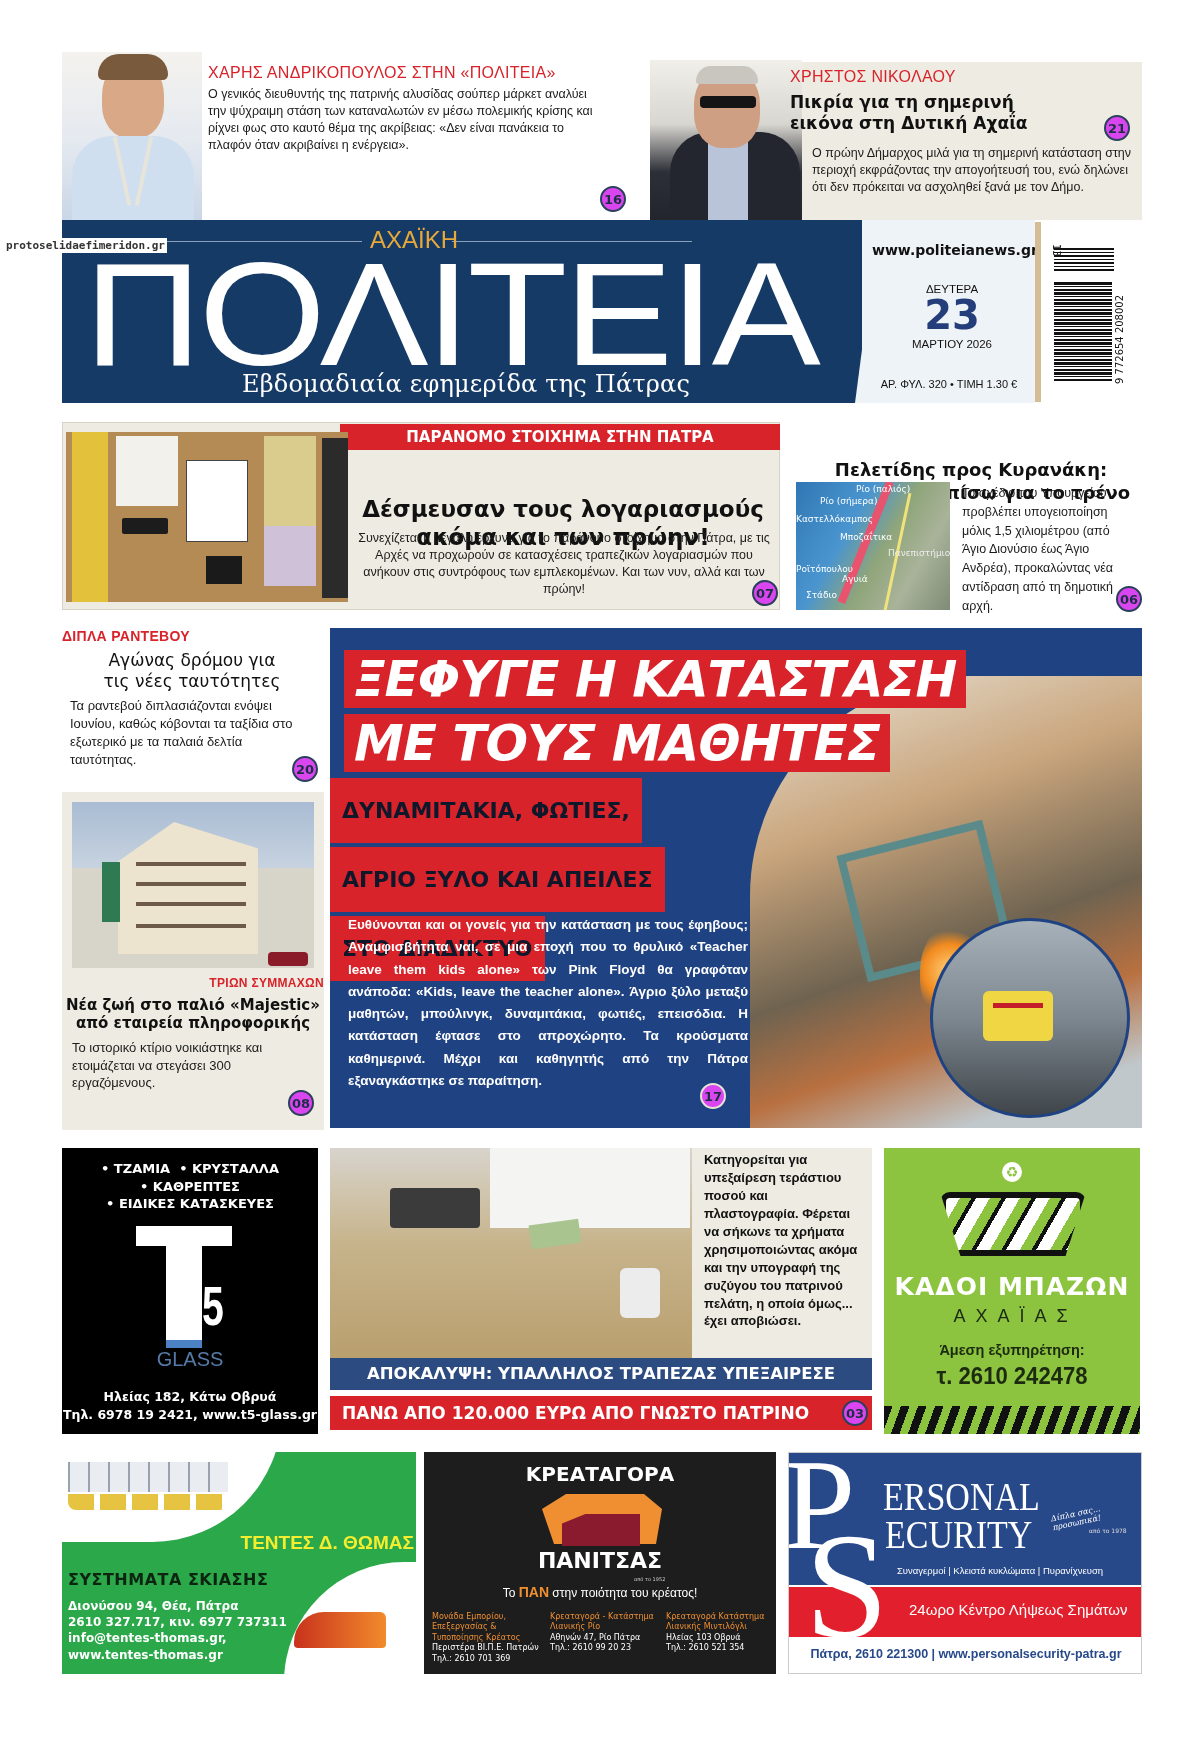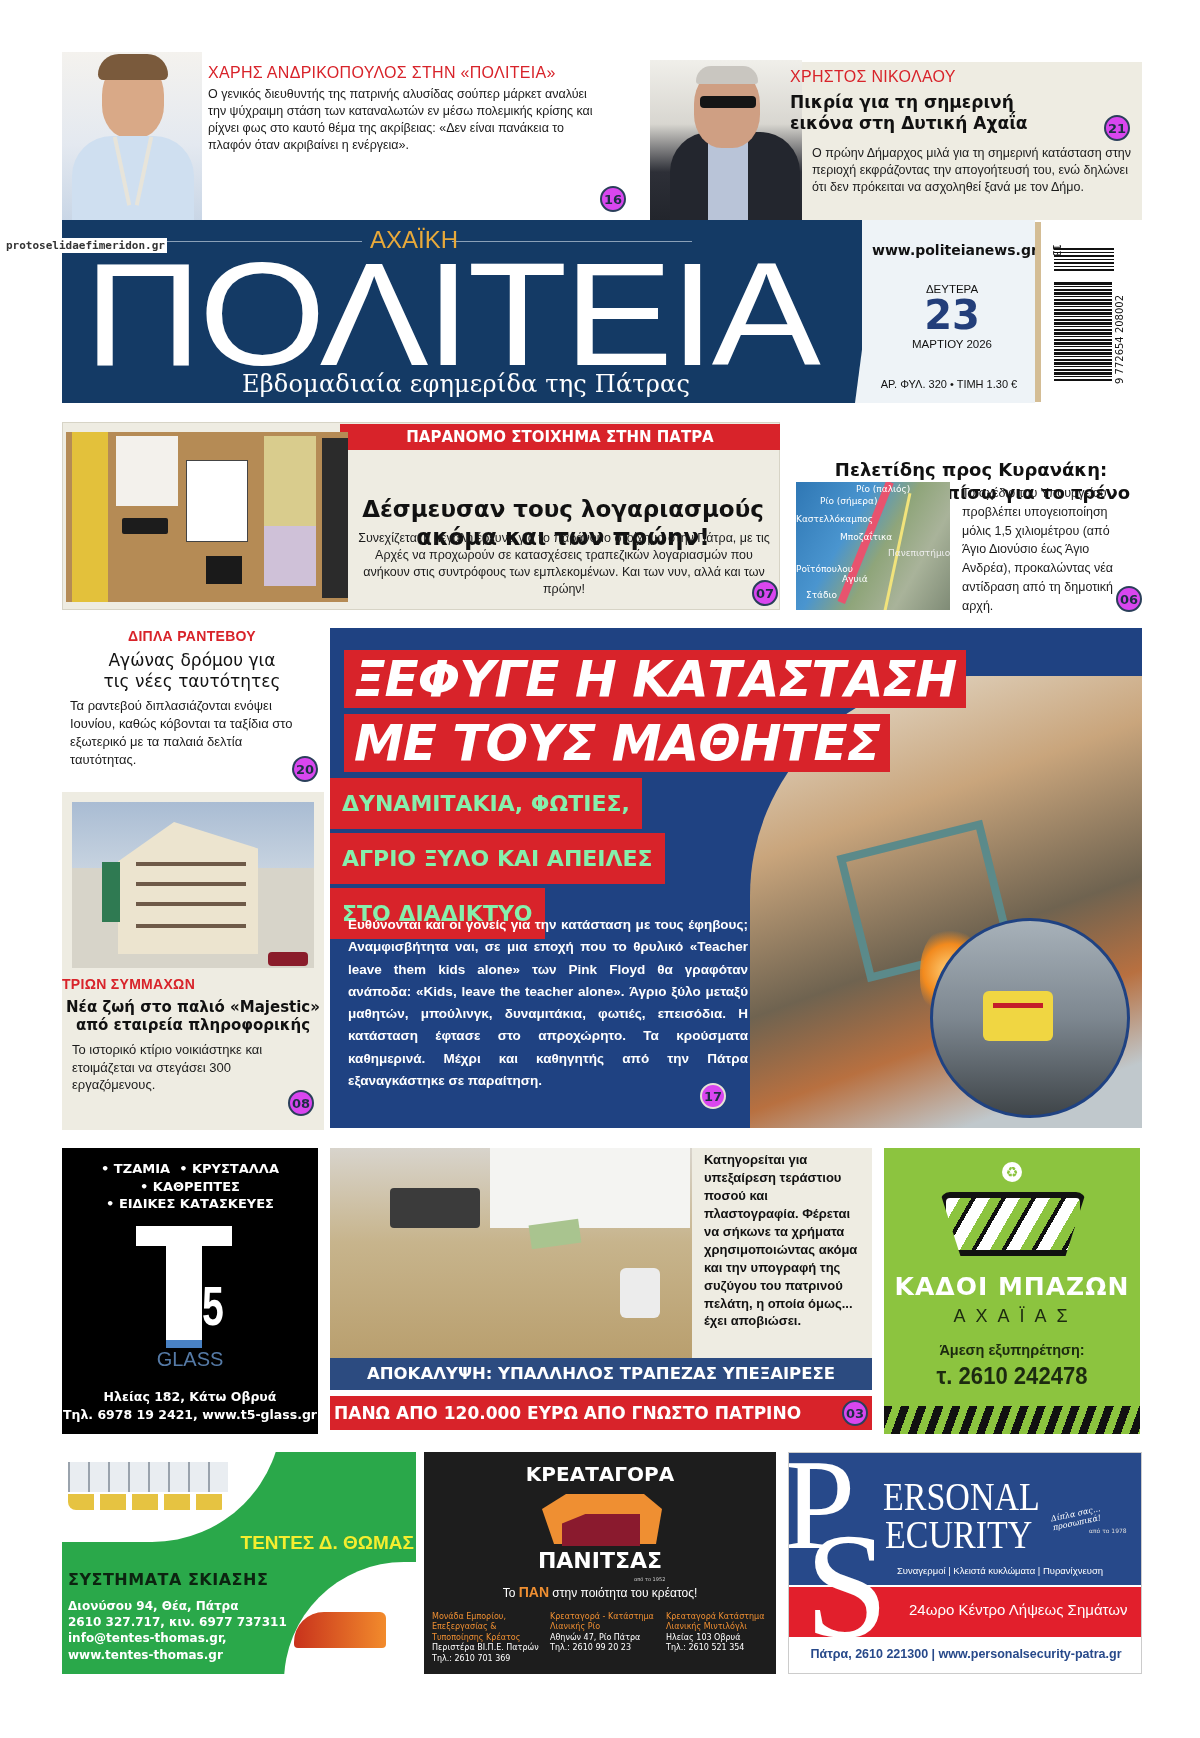--- a/index.html
+++ b/index.html
@@ -19,21 +19,21 @@
   .face { position:absolute; border-radius: 45% 45% 42% 42%; }
 
   
   #masthead { left: 62px; top: 220px; width: 808px; height: 183px; background: #143a65; }
   #masthead-info { left: 862px; top: 220px; width: 173px; height: 183px; background: #eef3f7; }
   #tan-bar { left: 1035px; top: 222px; width: 6px; height: 180px; background: #d4bd95; }
 
   
   #lead { left: 330px; top: 628px; width: 812px; height: 500px; background: #1f4282; overflow: hidden; }
   .hl-big { font-family: "DejaVu Sans", sans-serif; font-weight: bold; font-style: italic; color: #fff; font-size: 50px; letter-spacing: -1px; line-height: 1; padding: 4px 10px; background: #d8232a; display: inline-block; }
-  .hl-red { background: #d8232a; color: #86efac; font-weight: bold; font-size: 22px; padding: 13px 12px; display: inline-block; font-family: "DejaVu Sans", sans-serif; }
+  .hl-red { background: #d8232a; color: #0f172a; font-weight: bold; font-size: 22px; padding: 20px 12px; display: inline-block; font-family: "DejaVu Sans", sans-serif; }
 
   .ad { overflow: hidden; }
 </style>
 </head>
 <body>
 
 <div class="abs photo" id="top-left-photo">
   <div class="face" style="left:40px;top:8px;width:62px;height:78px;background:#d9a987;"></div>
   <div class="abs" style="left:36px;top:2px;width:70px;height:26px;border-radius:40px 40px 10px 10px;background:#7a5a3c;"></div>
   <div class="abs" style="left:10px;top:84px;width:122px;height:90px;border-radius:40px 40px 0 0;background:#cfdff0;"></div>
@@ -122,38 +122,38 @@
   <div class="abs" style="left:44px;top:50px;font-size:9px;color:#fff;">Μποζαΐτικα</div>
   <div class="abs" style="left:92px;top:66px;font-size:9px;color:#eee;">Πανεπιστήμιο</div>
   <div class="abs" style="left:0;top:82px;font-size:9px;color:#fff;">Ροϊτόπουλου</div>
   <div class="abs" style="left:46px;top:92px;font-size:9px;color:#fff;">Αγυιά</div>
   <div class="abs" style="left:10px;top:108px;font-size:9px;color:#fff;">Στάδιο</div>
 </div>
 <div class="abs body" style="left:962px;top:484px;width:170px;font-size:12.5px;line-height:1.5;">Το σχέδιο του Υπουργείου προβλέπει υπογειοποίηση μόλις 1,5 χιλιομέτρου (από Άγιο Διονύσιο έως Άγιο Ανδρέα), προκαλώντας νέα αντίδραση από τη δημοτική αρχή.</div>
 <div class="abs pagebadge" style="left:1116px;top:586px;">06</div>
 
 <div class="abs" style="left:62px;top:628px;width:260px;height:168px;">
-  <div class="kicker red" style="text-align:center;font-weight:bold;font-size:14px;">ΔΙΠΛΑ ΡΑΝΤΕΒΟΥ</div>
+  <div class="kicker red" style="text-align:left;font-weight:bold;font-size:14px;">ΔΙΠΛΑ ΡΑΝΤΕΒΟΥ</div>
   <div class="headline" style="text-align:center;font-size:17px;margin-top:6px;font-weight:normal;">
     <div>Αγώνας δρόμου για</div>
     <div>τις νέες ταυτότητες</div>
   </div>
   <div class="body" style="font-size:13px;margin-top:6px;padding-left:8px;width:240px;line-height:1.38;">Τα ραντεβού διπλασιάζονται ενόψει Ιουνίου, καθώς κόβονται τα ταξίδια στο εξωτερικό με τα παλαιά δελτία ταυτότητας.</div>
 </div>
 <div class="abs pagebadge" style="left:292px;top:756px;">20</div>
 
 <div class="abs beige" style="left:62px;top:792px;width:262px;height:338px;"></div>
 <div class="abs photo" style="left:72px;top:802px;width:242px;height:166px;background:linear-gradient(180deg,#a9bcd3 0%,#c7d3e0 40%,#d7d4c9 40%);">
   <div class="abs" style="left:46px;top:20px;width:140px;height:132px;background:#ece4cf;clip-path:polygon(40% 0,100% 20%,100% 100%,0 100%,0 30%);"></div>
   <div class="abs" style="left:64px;top:60px;width:110px;height:4px;background:#6e5a48;box-shadow:0 20px 0 #6e5a48,0 40px 0 #6e5a48,0 62px 0 #6e5a48;"></div>
   <div class="abs" style="left:30px;top:60px;width:18px;height:60px;background:#2f7a52;"></div>
   <div class="abs" style="left:196px;top:150px;width:40px;height:14px;background:#8a1c2a;border-radius:4px;"></div>
 </div>
 <div class="abs" style="left:62px;top:976px;width:262px;">
-  <div class="kicker red" style="text-align:left;font-weight:bold;font-size:14px;">ΤΡΙΩΝ ΣΥΜΜΑΧΩΝ</div>
+  <div class="kicker red" style="text-align:right;font-weight:bold;font-size:12px;">ΤΡΙΩΝ ΣΥΜΜΑΧΩΝ</div>
   <div class="headline" style="text-align:center;font-size:15px;margin-top:6px;">
     <div>Νέα ζωή στο παλιό «Majestic»</div>
     <div>από εταιρεία πληροφορικής</div>
   </div>
   <div class="body" style="font-size:13px;margin-top:6px;padding-left:10px;width:236px;line-height:1.38;">Το ιστορικό κτίριο νοικιάστηκε και ετοιμάζεται να στεγάσει 300 εργαζόμενους.</div>
 </div>
 <div class="abs pagebadge" style="left:288px;top:1090px;">08</div>
 
 <div class="abs" id="lead">
   <div class="abs photo" style="left:420px;top:48px;width:420px;height:470px;border-radius:220px 0 0 0;background:linear-gradient(160deg,#e9e4d8 0%,#c9a57c 30%,#6f6350 55%,#b87040 70%,#c0c8cc 85%);">
@@ -196,21 +196,21 @@
 <div class="abs photo" style="left:330px;top:1148px;width:362px;height:210px;background:linear-gradient(180deg,#d8d4cc 0%,#c7b48c 45%,#b99f6e 100%);">
   <div class="abs" style="left:160px;top:0;width:200px;height:80px;background:#f4f4f2;"></div>
   <div class="abs" style="left:60px;top:40px;width:90px;height:40px;background:#3b3b3b;border-radius:4px;"></div>
   <div class="abs" style="left:200px;top:74px;width:50px;height:24px;background:#a9c48f;transform:rotate(-8deg);"></div>
   <div class="abs" style="left:290px;top:120px;width:40px;height:50px;background:#ececec;border-radius:6px;"></div>
 </div>
 <div class="abs beige" style="left:692px;top:1148px;width:180px;height:210px;">
   <div class="abs" style="left:12px;top:3px;width:160px;font-family:Liberation Sans, sans-serif;font-weight:bold;font-size:13px;line-height:1.38;">Κατηγορείται για υπεξαίρεση τεράστιου ποσού και πλαστογραφία. Φέρεται να σήκωνε τα χρήματα χρησιμοποιώντας ακόμα και την υπογραφή της συζύγου του πατρινού πελάτη, η οποία όμως... έχει αποβιώσει.</div>
 </div>
 <div class="abs" style="left:330px;top:1358px;width:542px;height:32px;background:#2c4b80;color:#fff;font-weight:bold;font-size:16.5px;line-height:32px;text-align:center;white-space:nowrap;">ΑΠΟΚΑΛΥΨΗ: ΥΠΑΛΛΗΛΟΣ ΤΡΑΠΕΖΑΣ ΥΠΕΞΑΙΡΕΣΕ</div>
-<div class="abs" style="left:330px;top:1396px;width:542px;height:34px;background:#d8232a;color:#fff;font-weight:bold;font-size:17px;line-height:34px;padding-left:4px;white-space:nowrap;">ΠΑΝΩ ΑΠΟ 120.000 ΕΥΡΩ ΑΠΟ ΓΝΩΣΤΟ ΠΑΤΡΙΝΟ</div>
+<div class="abs" style="left:330px;top:1396px;width:542px;height:34px;background:#d8232a;color:#fff;font-weight:bold;font-size:17px;line-height:34px;padding-left:12px;white-space:nowrap;">ΠΑΝΩ ΑΠΟ 120.000 ΕΥΡΩ ΑΠΟ ΓΝΩΣΤΟ ΠΑΤΡΙΝΟ</div>
 <div class="abs pagebadge" style="left:842px;top:1400px;">03</div>
 
 <div class="abs ad" style="left:884px;top:1148px;width:256px;height:286px;background:#8cc43f;">
   <div class="abs" style="left:118px;top:14px;width:20px;height:20px;border-radius:50%;background:#fff;color:#8cc43f;font-size:14px;text-align:center;line-height:20px;">♻</div>
   <div class="abs" style="left:56px;top:44px;width:146px;height:64px;border:6px solid #111;border-radius:10px 10px 14px 14px;clip-path:polygon(0 0,100% 0,86% 100%,14% 100%);background:repeating-linear-gradient(120deg,#fff 0 12px,#8cc43f 12px 22px,#111 22px 26px);"></div>
   <div class="abs" style="left:0;top:124px;width:256px;text-align:center;color:#fff;font-weight:bold;font-size:25px;letter-spacing:1px;">ΚΑΔΟΙ ΜΠΑΖΩΝ</div>
   <div class="abs" style="left:0;top:158px;width:256px;text-align:center;color:#1c2a10;font-size:18px;letter-spacing:3px;font-family:'Liberation Sans',sans-serif;">Α Χ Α Ϊ Α Σ</div>
   <div class="abs" style="left:0;top:194px;width:256px;text-align:center;color:#1c2a10;font-weight:bold;font-size:14.5px;font-family:'Liberation Sans',sans-serif;">Άμεση εξυπηρέτηση:</div>
   <div class="abs" style="left:0;top:214px;width:256px;text-align:center;color:#1c2a10;font-weight:bold;font-size:24px;font-family:'Liberation Sans',sans-serif;transform:scaleX(0.92);">τ. 2610 242478</div>
   <div class="abs" style="left:0;top:258px;width:256px;height:28px;background:repeating-linear-gradient(110deg,#111 0 8px,#8cc43f 8px 16px);"></div>

